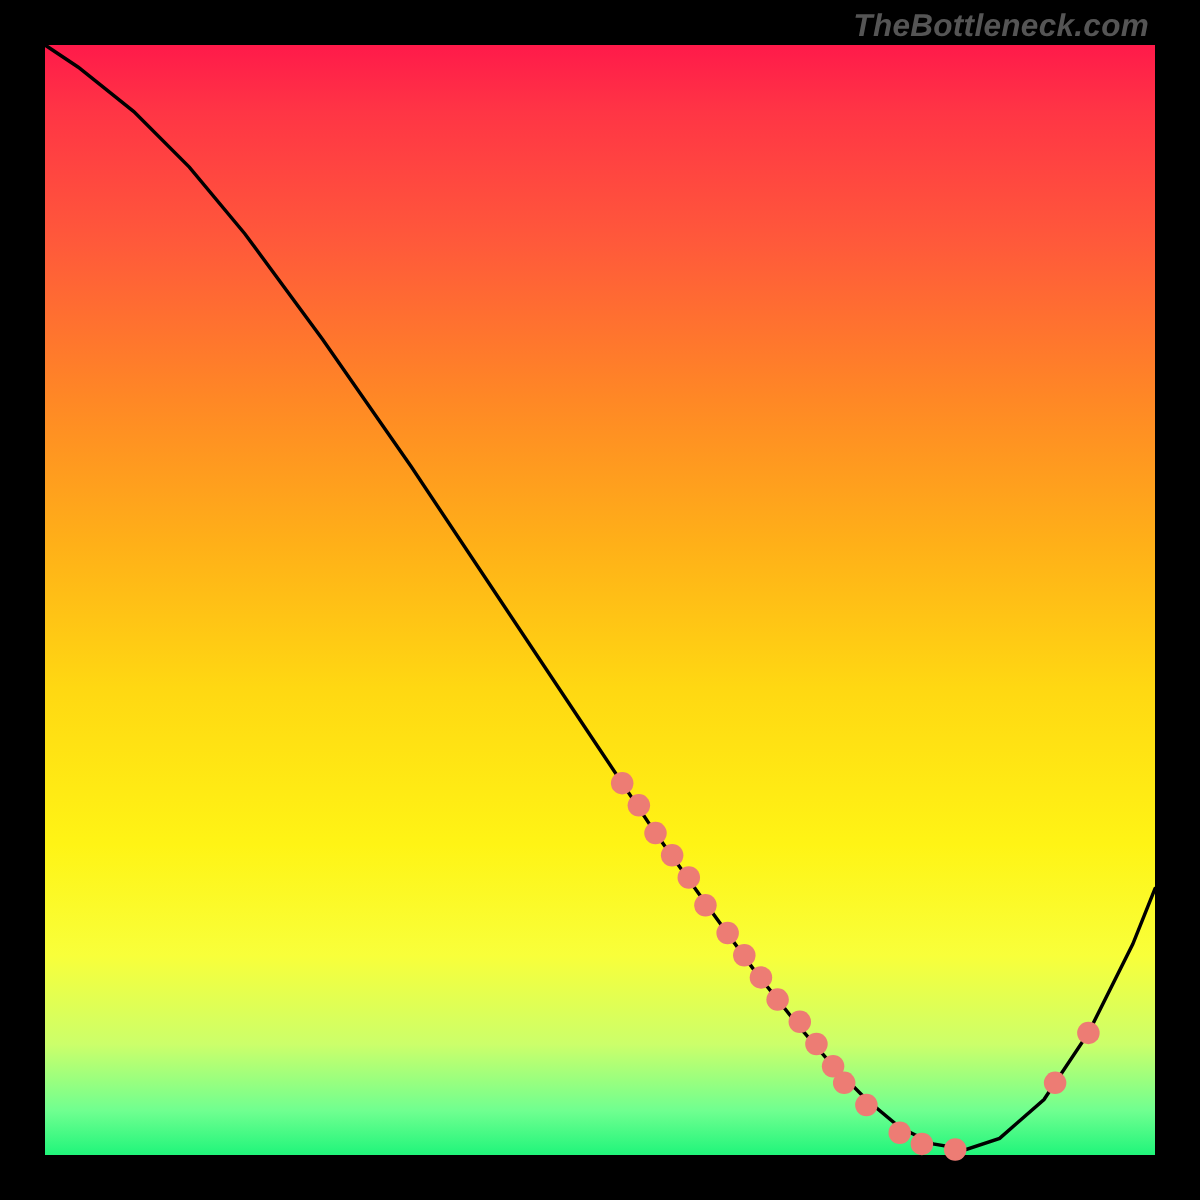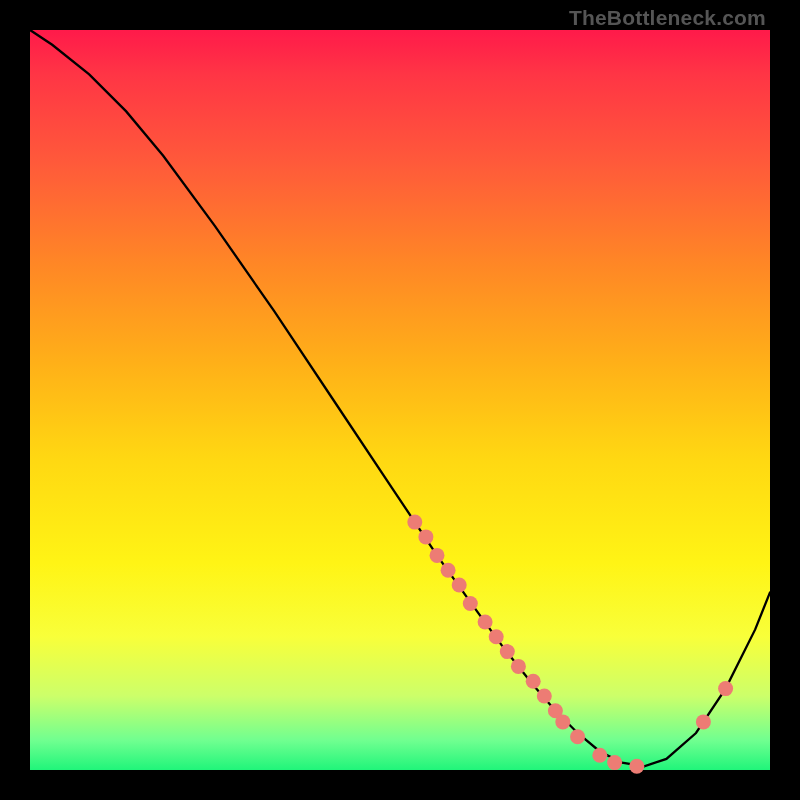--- a/index.html
+++ b/index.html
@@ -37,20 +37,21 @@
       #20f57a 100%);
   }
   .watermark {
     position: absolute;
     top: 6px;
     right: 34px;
     color: #555;
     font-size: 21px;
     font-weight: bold;
     letter-spacing: 0.2px;
+    font-style: italic;
   }
   svg.overlay {
     position: absolute;
     left: 30px;
     top: 30px;
     width: 740px;
     height: 740px;
     overflow: visible;
   }
 </style>

